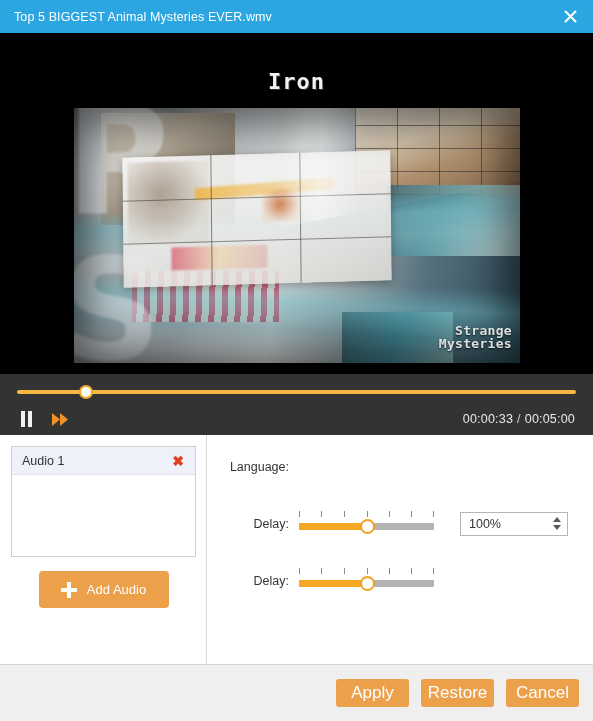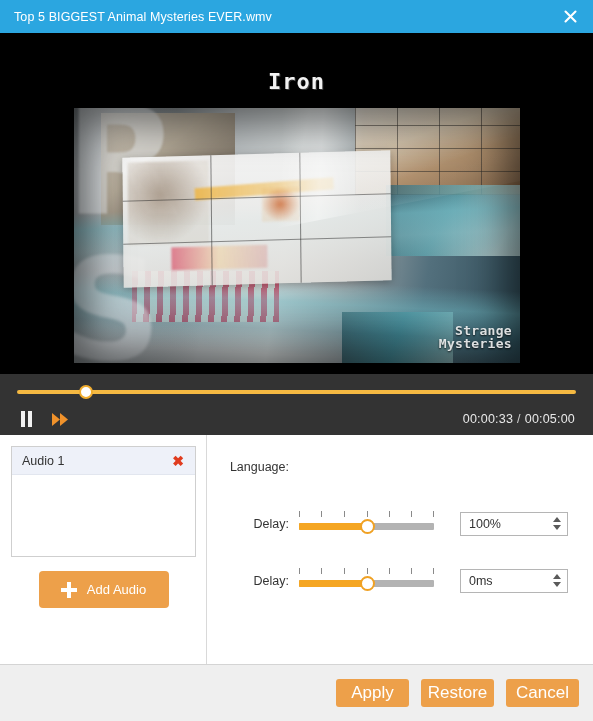--- a/index.html
+++ b/index.html
@@ -669,27 +669,20 @@
               <i style="left:33.3%"></i>
               <i style="left:50%"></i>
               <i style="left:66.6%"></i>
               <i style="left:83.3%"></i>
               <i style="left:99%"></i>
           </div>
           <div class="slider-track"></div>
           <div class="slider-fill"></div>
           <div class="slider-knob"></div>
         </div>
-        <div class="spin-box">
-          <span class="spin-value">0ms</span>
-          <span class="spin-arrows">
-            <span class="spin-up"></span>
-            <span class="spin-down"></span>
-          </span>
-        </div>
       </div>
 
     </div>
   </div>
 
   <div class="footer">
     <button class="btn-footer">Apply</button>
     <button class="btn-footer">Restore</button>
     <button class="btn-footer">Cancel</button>
   </div>

